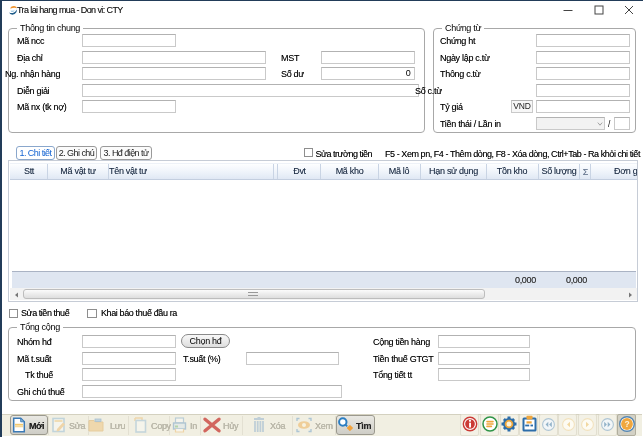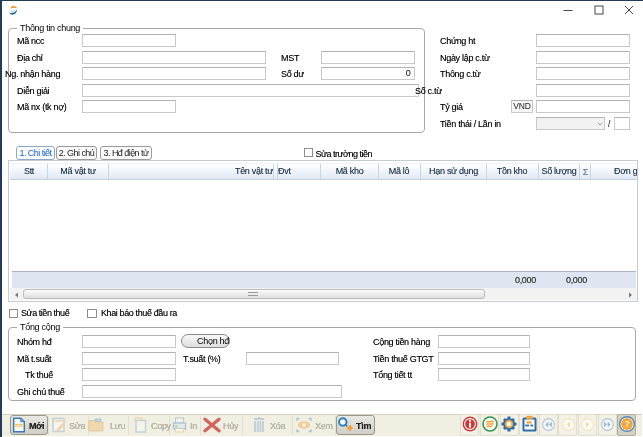--- a/index.html
+++ b/index.html
@@ -18,20 +18,21 @@
 <body>
 <div class="win">
 <div class="abs" style="left:0;top:0;width:2px;height:437px;background:#223c59;z-index:50"></div>
 <div class="abs" style="left:0;top:0;width:643px;height:1px;background:#223c59;z-index:50"></div>
 
 <svg class="abs" style="left:7.5px;top:5px" width="10" height="11" viewBox="0 0 12 13">
   <path d="M2.5 3.8 Q4 0.8 7.5 1 Q10.5 1.4 10.8 3.8 Q8 2.8 5.5 3.6 Q3.5 4.2 2.5 3.8Z" fill="#f0942e"></path>
   <path d="M10.2 5.2 Q11.2 7 9.8 9 Q8.5 11.4 5.3 11.5 Q2.2 11.4 1.3 9 Q4.5 10.2 7.2 9 Q9.7 7.6 10.2 5.2Z" fill="#1f5d8a"></path>
   <path d="M3 6.8 Q5.5 7.2 8 6.1 Q7 7.9 4.8 8 Q3.5 7.9 3 6.8Z" fill="#7db3d6"></path>
 </svg>
+<div class="lbl" style="left:17px;top:4px;color:#1a1a1a;font-size:9px;line-height:12px;letter-spacing:-0.6px">Tra lai hang mua - Don vi: CTY</div>
 <svg class="abs" style="left:563px;top:5px" width="10" height="10" viewBox="0 0 10 10">
       <line x1="0.5" y1="5.5" x2="9.5" y2="5.5" stroke="#444" stroke-width="1"></line>
     </svg>
 <svg class="abs" style="left:594px;top:5px" width="10" height="10" viewBox="0 0 10 10">
       <rect x="1" y="1" width="8" height="8" fill="none" stroke="#444" stroke-width="1"></rect>
     </svg>
 <svg class="abs" style="left:624px;top:5px" width="10" height="10" viewBox="0 0 10 10">
       <path d="M1 1 L9 9 M9 1 L1 9" stroke="#444" stroke-width="1"></path>
     </svg>
 
@@ -46,20 +47,23 @@
 <div class="inp" style="left:321px;top:50.5px;width:93.5px"></div>
 <div class="lbl" style="left:5px;top:68px">Ng. nhận hàng</div>
 <div class="inp" style="left:82px;top:67px;width:184px"></div>
 <div class="lbl" style="left:281px;top:68px">Số dư</div>
 <div class="inp" style="left:321px;top:67px;width:93.5px;text-align:right;line-height:11px;padding-right:3px">0</div>
 <div class="lbl" style="left:17px;top:84.5px">Diễn giải</div>
 <div class="inp" style="left:82px;top:83.5px;width:337px"></div>
 <div class="lbl" style="left:17px;top:101px">Mã nx (tk nợ)</div>
 <div class="inp" style="left:82px;top:100px;width:94px"></div>
 
+<div class="grp" style="left:433px;top:28px;width:203px;height:105px">
+      <span>Chứng từ</span>
+    </div>
 <div class="lbl" style="left:440px;top:35px">Chứng ht</div>
 <div class="inp" style="left:536px;top:34px;width:93.5px"></div>
 <div class="lbl" style="left:440px;top:51.5px">Ngày lập c.từ</div>
 <div class="inp" style="left:536px;top:50.5px;width:93.5px"></div>
 <div class="lbl" style="left:440px;top:68px">Thông c.từ</div>
 <div class="inp" style="left:536px;top:67px;width:93.5px"></div>
 <div class="lbl" style="left:415px;top:84.5px">Số c.từ</div>
 <div class="inp" style="left:536px;top:83.5px;width:93.5px"></div>
 <div class="lbl" style="left:440px;top:101px">Tỷ giá</div>
 <div class="inp" style="left:511px;top:100px;width:22px;background:#f7f7f7;text-align:center;line-height:11px;font-size:8.5px;color:#222">VND</div>
@@ -70,29 +74,30 @@
       <path d="M0.8 0.6 L3 3.2 L5.2 0.6" fill="none" stroke="#9a9a9a" stroke-width="0.9"></path>
     </svg>
 <div class="lbl" style="left:608px;top:117.5px;font-size:8.5px;text-shadow:none">/</div>
 <div class="inp" style="left:614px;top:116.5px;width:15.5px"></div>
 
 <div class="abs" style="left:16px;top:146px;width:39px;height:14px;border:1px solid #8aa7cc;border-radius:3px;background:#fff;color:#1464d2;font-size:9px;letter-spacing:-0.55px;text-align:center;line-height:12px;white-space:nowrap">1. Chi tiết</div>
 <div class="abs" style="left:56px;top:146px;width:41px;height:14px;border:1px solid #9a9a9a;border-radius:3px;background:#fbfbfb;color:#1a1a1a;font-size:9px;letter-spacing:-0.55px;text-align:center;line-height:12px;white-space:nowrap">2. Ghi chú</div>
 <div class="abs" style="left:100px;top:146px;width:52px;height:14px;border:1px solid #9a9a9a;border-radius:3px;background:#fbfbfb;color:#1a1a1a;font-size:9px;letter-spacing:-0.55px;text-align:center;line-height:12px;white-space:nowrap">3. Hđ điện tử</div>
 <div class="cb" style="left:304px;top:148px;width:9px;height:9px"></div>
 <div class="lbl" style="left:315.5px;top:147.5px;letter-spacing:-0.5px">Sửa trường tiền</div>
+<div class="lbl" style="left:0;top:147.5px;width:640px;text-align:right;letter-spacing:-0.44px">F5 - Xem pn, F4 - Thêm dòng, F8 - Xóa dòng, Ctrl+Tab - Ra khỏi chi tiết</div>
 
 <div class="abs" style="left:8px;top:160px;width:630px;height:142px;border:1px solid #c6ccd6;background:#fff"></div>
 
 <div class="abs" id="hdr" style="left:10px;top:163px;width:627px;height:17px;background:linear-gradient(#fdfeff 0%,#eef3fa 55%,#e0e8f4 100%);border-top:1px solid #eef2f8;border-bottom:1px solid #c3cedf"></div>
 
 <div class="abs hc" style="left:11px;top:165px;width:36px;text-align:center">Stt</div>
 <div class="abs hc" style="left:48px;top:165px;width:60px;text-align:center">Mã vật tư</div>
-<div class="abs hc" style="left:109px;top:165px;width:164px;text-align:right">Tên vật tư</div>
-<div class="abs hc" style="left:278px;top:165px;width:43px;">Đvt</div>
+<div class="abs hc" style="left:109px;top:165px;width:164px;text-align:left">Tên vật tư</div>
+<div class="abs hc" style="left:278px;top:165px;width:43px;text-align:center">Đvt</div>
 <div class="abs hc" style="left:321px;top:165px;width:57px;text-align:center">Mã kho</div>
 <div class="abs hc" style="left:378px;top:165px;width:42px;text-align:center">Mã lô</div>
 <div class="abs hc" style="left:421px;top:165px;width:65px;text-align:center">Hạn sử dụng</div>
 <div class="abs hc" style="left:486px;top:165px;width:52px;text-align:center">Tồn kho</div>
 <div class="abs hc" style="left:539px;top:165px;width:40px;text-align:center">Số lượng</div>
 <div class="abs hc" style="left:580px;top:166px;width:11px;text-align:center;font-size:9px;color:#6b7b94">Σ</div>
 <div class="abs hc" style="left:591px;top:165px;width:46px;overflow:hidden"><span style="position:relative;left:23px">Đơn giá</span></div>
 <style>
 .hc { font-size:9px; color:#1c2c44; line-height:13px; letter-spacing:-0.3px; text-shadow:0 0 0.4px rgba(28,44,68,0.4); }
 .hv { position:absolute; top:164px; width:1px; height:15px; background:#c9d4e4; }
@@ -126,21 +131,21 @@
 <div class="cb" style="left:9px;top:309px;width:9px;height:9px"></div>
 <div class="lbl" style="left:21px;top:307px;letter-spacing:-0.45px">Sửa tiền thuế</div>
 <div class="cb" style="left:87px;top:309px;width:10px;height:9px"></div>
 <div class="lbl" style="left:101px;top:307px;letter-spacing:-0.38px">Khai báo thuế đầu ra</div>
 
 <div class="grp" style="left:8px;top:327px;width:628px;height:74px">
       <span>Tổng cộng</span>
     </div>
 <div class="lbl" style="left:17px;top:336px">Nhóm hđ</div>
 <div class="inp" style="left:82px;top:335px;width:94px"></div>
-<div class="abs" style="left:181px;top:333.5px;width:49px;height:14.5px;background:linear-gradient(#f8f8f8,#dedede);border:1px solid #8a8a8a;border-radius:7px;font-size:9px;letter-spacing:-0.3px;text-align:right;line-height:13px">Chọn hđ</div>
+<div class="abs" style="left:181px;top:333.5px;width:49px;height:14.5px;background:linear-gradient(#f8f8f8,#dedede);border:1px solid #8a8a8a;border-radius:7px;font-size:9px;letter-spacing:-0.3px;text-align:center;line-height:13px">Chọn hđ</div>
 <div class="lbl" style="left:373px;top:336px">Cộng tiền hàng</div>
 <div class="inp" style="left:437.5px;top:335px;width:92px"></div>
 <div class="lbl" style="left:17px;top:352.5px">Mã t.suất</div>
 <div class="inp" style="left:82px;top:351.5px;width:94px"></div>
 <div class="lbl" style="left:183px;top:352.5px">T.suất (%)</div>
 <div class="inp" style="left:246px;top:351.5px;width:93px"></div>
 <div class="lbl" style="left:373px;top:352.5px">Tiền thuế GTGT</div>
 <div class="inp" style="left:437.5px;top:351.5px;width:92px"></div>
 <div class="lbl" style="left:25px;top:369px">Tk thuế</div>
 <div class="inp" style="left:82px;top:367.5px;width:94px"></div>

